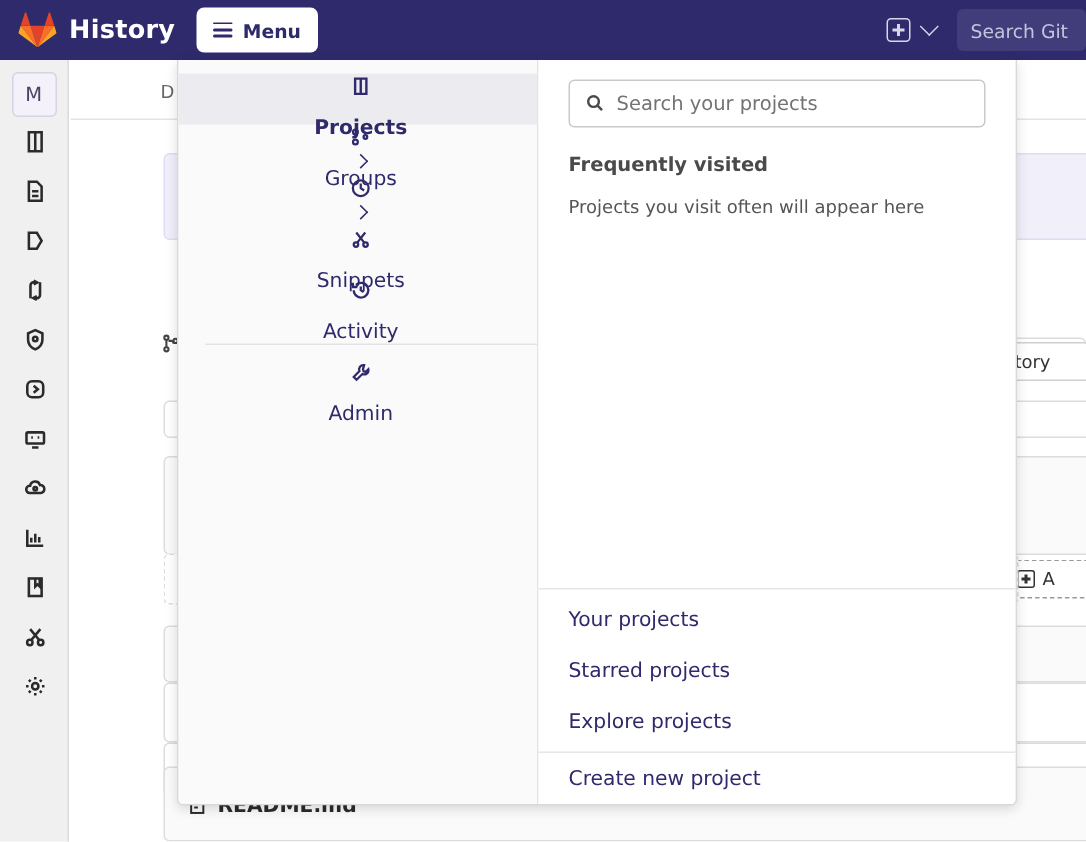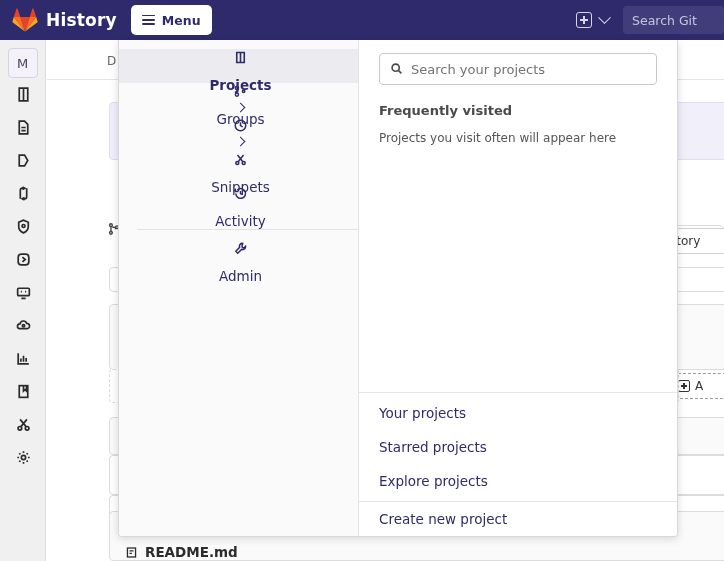--- a/index.html
+++ b/index.html
@@ -66,21 +66,21 @@
   .plus-box::after { top: 3px; bottom: 3px; left: 6px; width: 1.8px; }
   .chev-sm {
     margin-left: 8px; margin-right: 14px;
     width: 9px; height: 9px;
     border-right: 1.6px solid #d4d2e4;
     border-bottom: 1.6px solid #d4d2e4;
     transform: rotate(45deg) translate(-2px,-2px);
     cursor: pointer;
   }
   .search-box {
-    width: 101px; height: 28px;
+    width: 86px; height: 28px;
     background: #413d7b;
     border-radius: 4px;
     display: flex; align-items: center;
     padding-left: 9px;
     overflow: hidden;
     cursor: text;
   }
   .search-box-ph {
     color: #c6c3dd; font-size: 12.5px; white-space: nowrap;
   }
@@ -170,21 +170,21 @@
     position: relative; flex: 0 0 auto;
   }
   .mini-plus::before, .mini-plus::after {
     content:""; position:absolute; background:#333;
   }
   .mini-plus::before { left:2px; right:2px; top:4.3px; height:1.4px; }
   .mini-plus::after { top:2px; bottom:2px; left:4.3px; width:1.4px; }
   .readme-row {
     position: absolute; top: 489px; left: 78px;
     display: flex; align-items: center; gap: 7px;
-    font-size: 13.5px; font-weight: 700; color: #2b2b2b; margin-top: 15px;
+    font-size: 13.5px; font-weight: 700; color: #2b2b2b;
   }
 
   
   .dropdown {
     position: absolute;
     top: 40px; left: 118px;
     width: 560px; height: 497px;
     background: #ffffff;
     border: 1px solid #d8d8d8;
     border-top: none;

